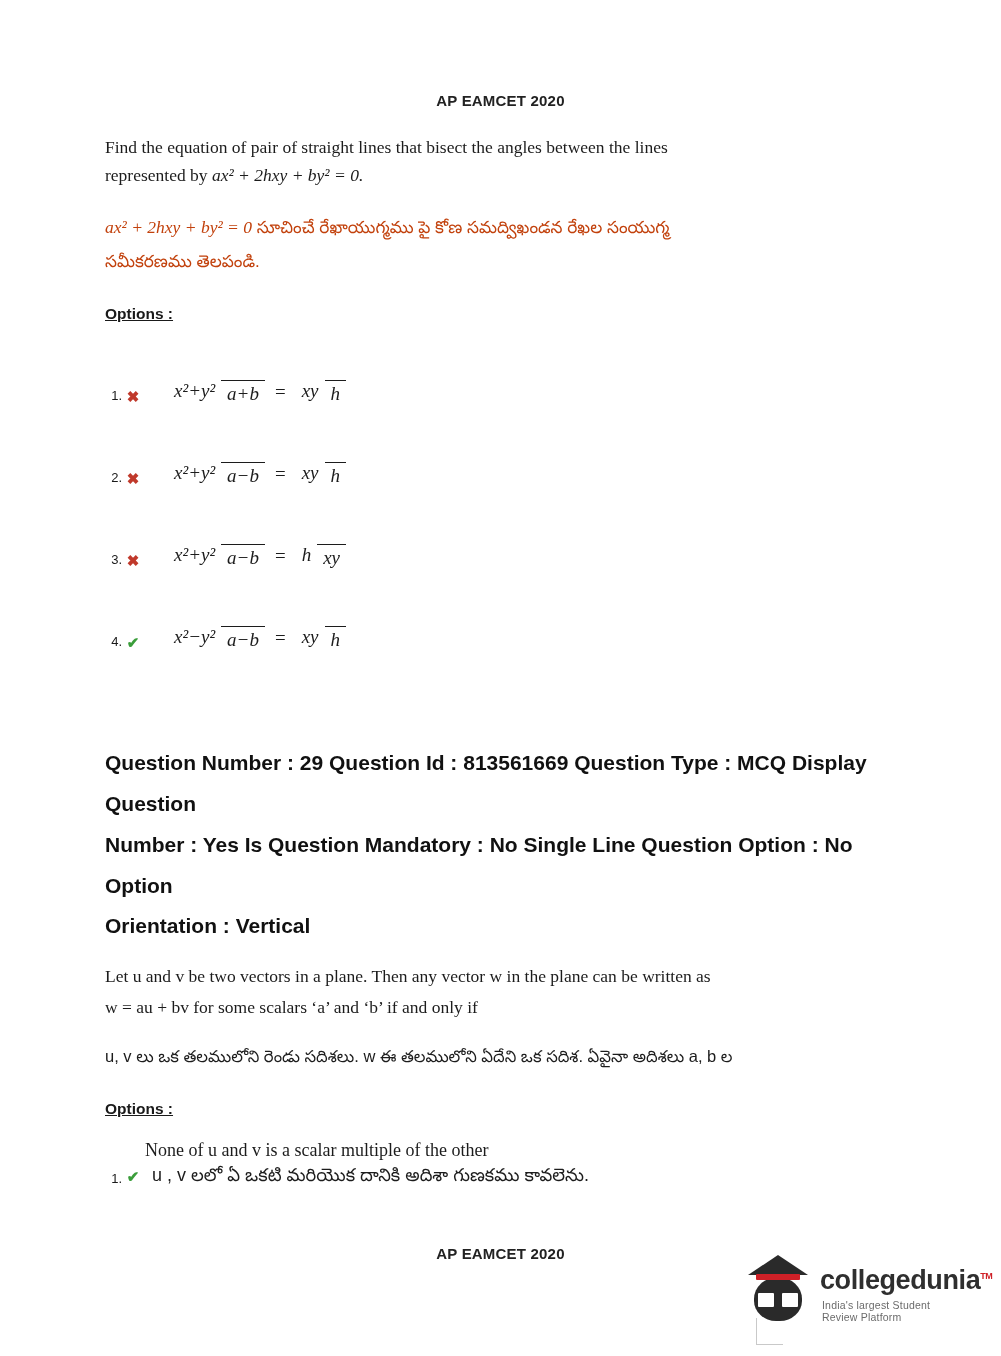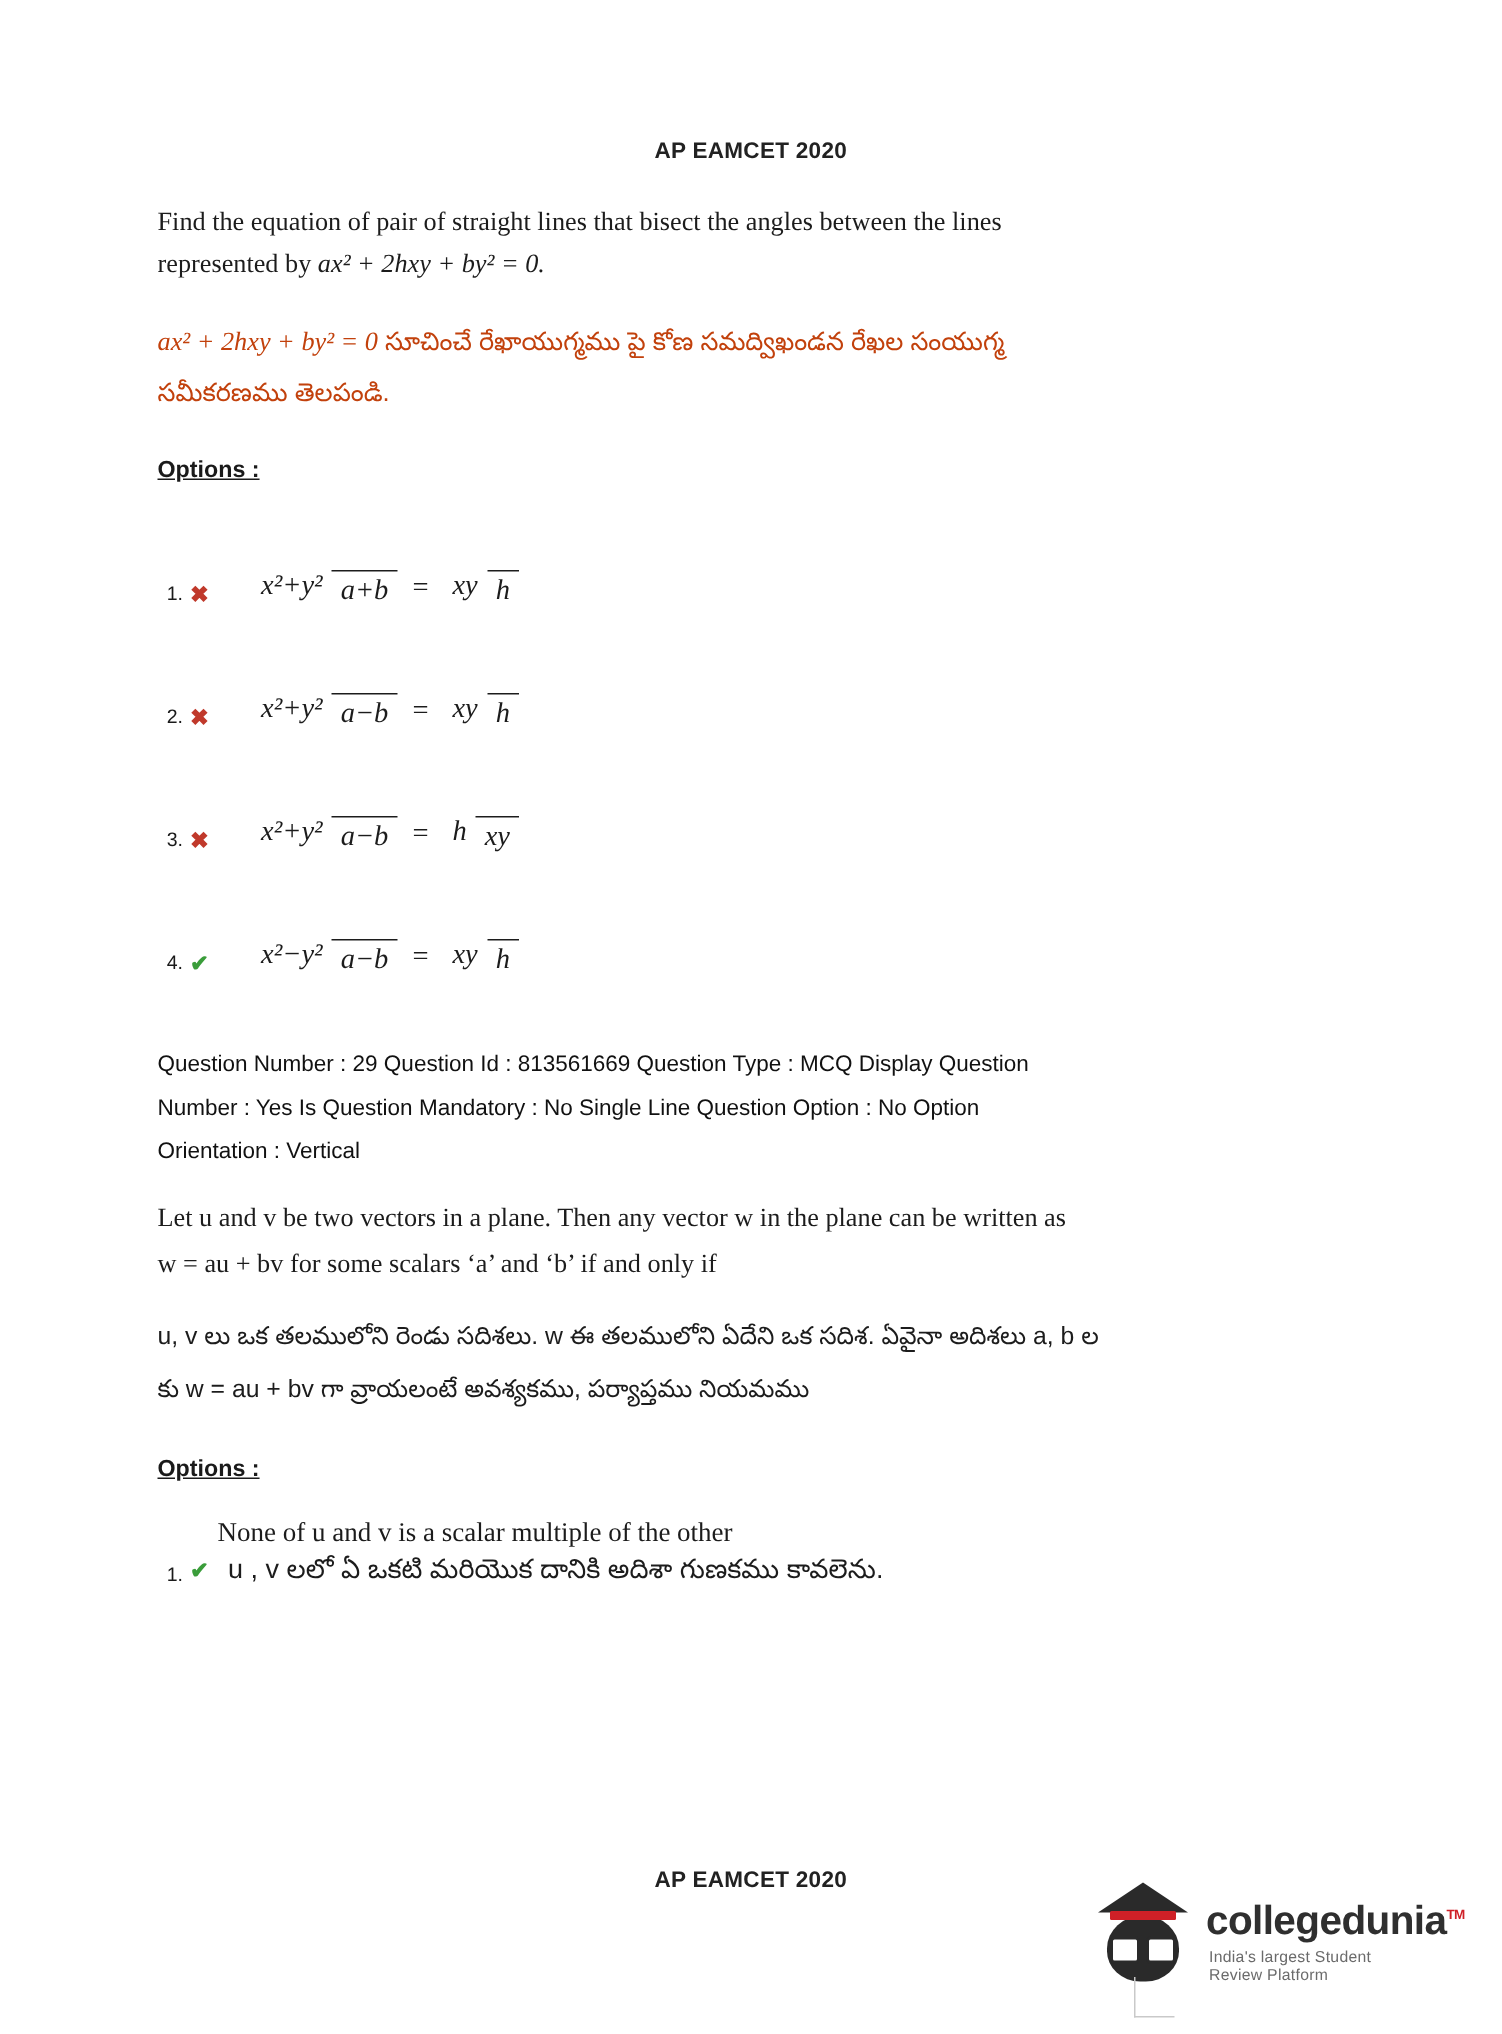--- a/index.html
+++ b/index.html
@@ -107,23 +107,23 @@
     padding: 0 6px 2px 6px;
     font-style: italic;
   }
   .frac .den {
     padding: 2px 6px 0 6px;
     border-top: 1.3px solid #1c1c1c;
     font-style: italic;
   }
   .eqsign { margin: 0 4px; }
   .meta-block {
-    margin-top: 44px;
-    font-size: 15px;
-    font-weight: 400;
+    margin-top: 92px;
+    font-size: 21px;
+    font-weight: 700;
     line-height: 1.95;
     color: #111;
   }
   .q2-stem {
     font-family: "Liberation Serif", serif;
     font-size: 17.5px;
     line-height: 1.75;
     color: #1c1c1c;
     margin-top: 14px;
   }
@@ -150,21 +150,21 @@
   .ans-row .opt-mark { padding-top: 4px; }
   .ans-telugu {
     font-family: "Liberation Sans", sans-serif;
     font-size: 18px;
     color: #1c1c1c;
     margin-left: 8px;
   }
   
   .logo {
     position: absolute;
-    left: 726px;
+    left: 742px;
     top: 1253px;
     width: 225px;
     height: 78px;
   }
   .logo-mark {
     position: absolute;
     left: 0; top: 2px;
     width: 72px; height: 66px;
   }
   .cap {
@@ -338,21 +338,20 @@
       <div>Orientation : Vertical</div>
     </div>
 
     <div class="q2-stem">
       <div>Let u and v be two vectors in a plane. Then any vector w in the plane can be written as</div>
       <div>w = au + bv for some scalars ‘a’ and ‘b’ if and only if</div>
     </div>
 
     <div class="telugu2">
       <div>u, v లు ఒక తలములోని రెండు సదిశలు. w ఈ తలములోని ఏదేని ఒక సదిశ. ఏవైనా అదిశలు a, b ల</div>
-      <div>కు w = au + bv గా వ్రాయలంటే అవశ్యకము, పర్యాప్తము నియమము</div>
     </div>
 
     <div class="options-label">Options :</div>
 
     <div class="ans-text">None of u and v is a scalar multiple of the other</div>
 
     <div class="ans-row">
       <span class="opt-num">1.</span>
       <span class="opt-mark mark-right">✔</span>
       <span class="ans-telugu">u , v లలో ఏ ఒకటి మరియొక దానికి అదిశా గుణకము కావలెను.</span>

